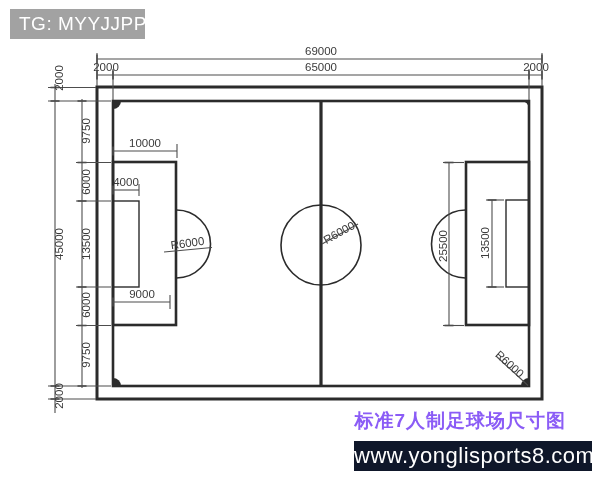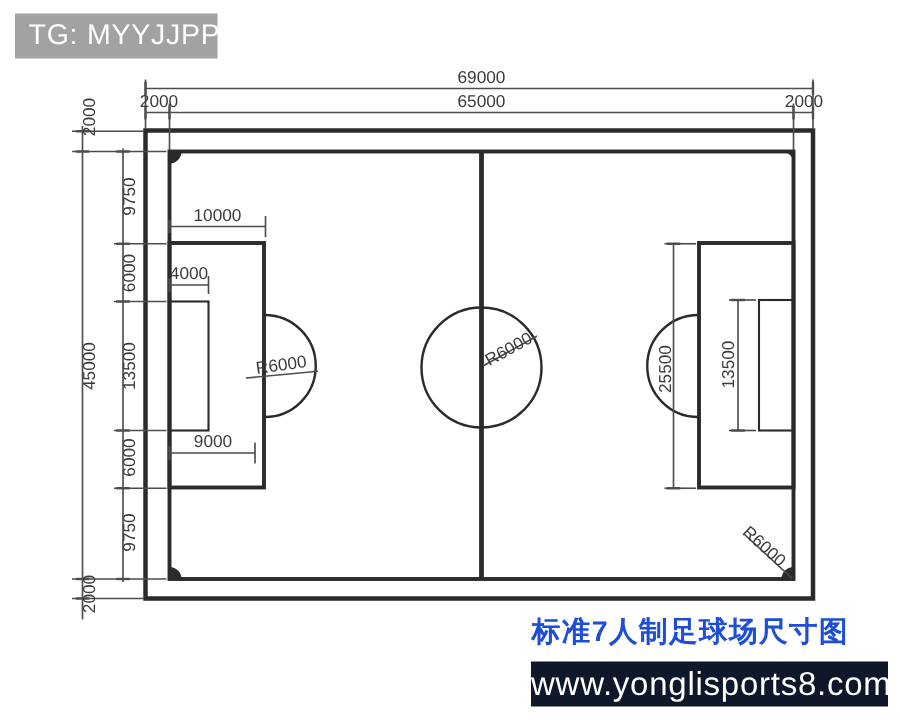--- a/index.html
+++ b/index.html
@@ -22,21 +22,21 @@
   }
   .drawing{position:absolute;left:0;top:0;}
   .dim-text{
     font-family:"Liberation Sans", sans-serif;
     font-size:11.5px;
     fill:#3b3b3b;
   }
   .caption{
     position:absolute;right:34px;top:408px;
     font-size:19px;font-weight:bold;
-    color:#1d4ed8;letter-spacing:1px;
+    color:#8b5cf6;letter-spacing:1px;
     white-space:nowrap;
   }
   .footer-bar{
     position:absolute;left:354px;top:441px;
     width:238px;height:30px;
     background:#0f172a;
     color:#ffffff;
     font-size:22px;line-height:30px;
     text-align:center;
     letter-spacing:0.5px;

